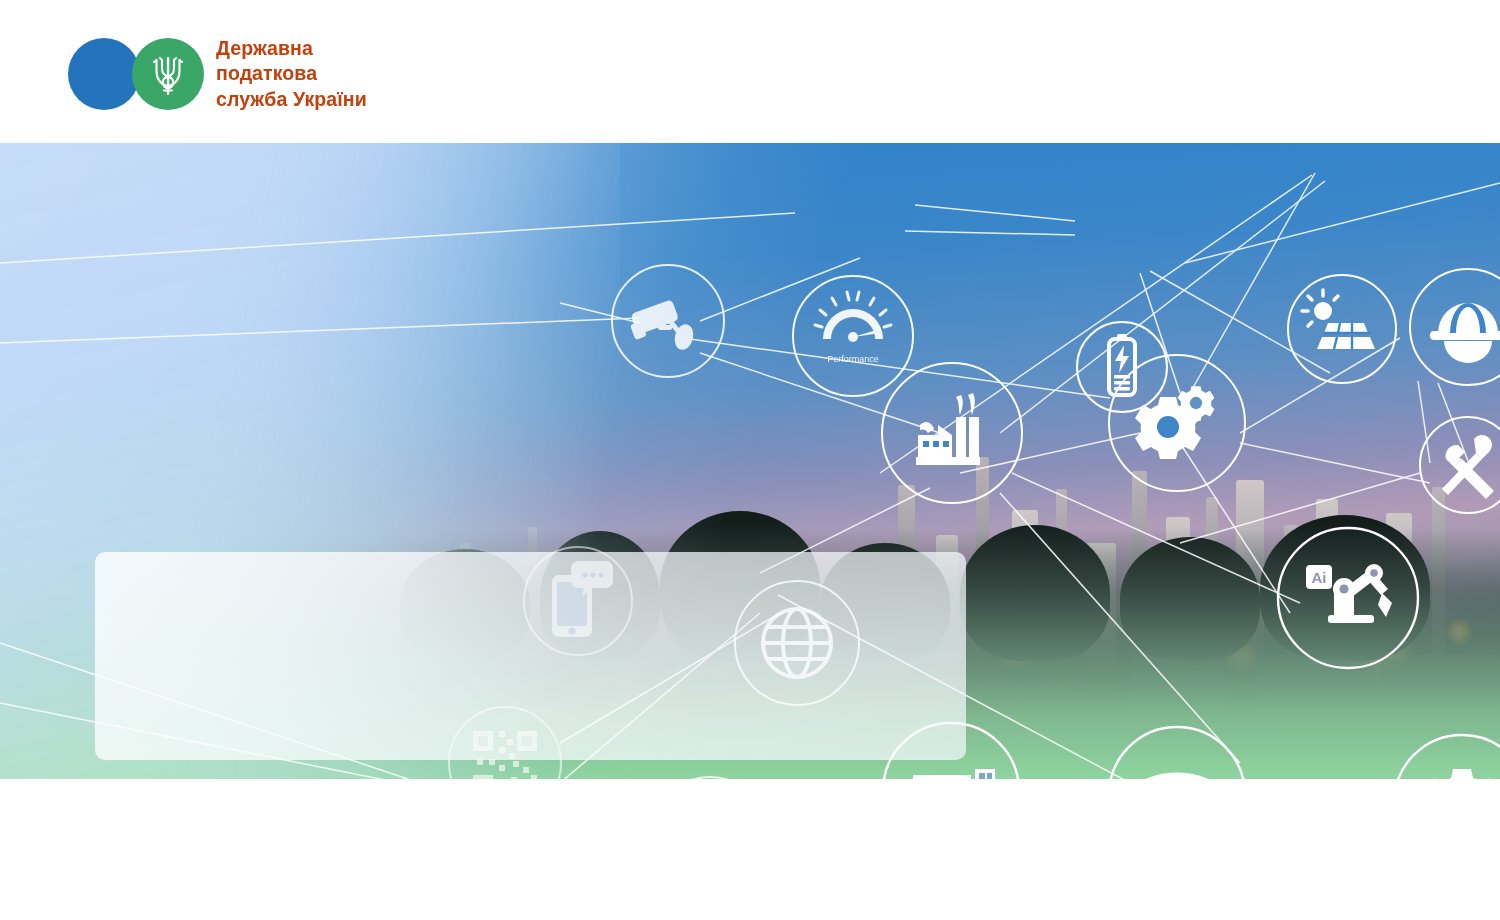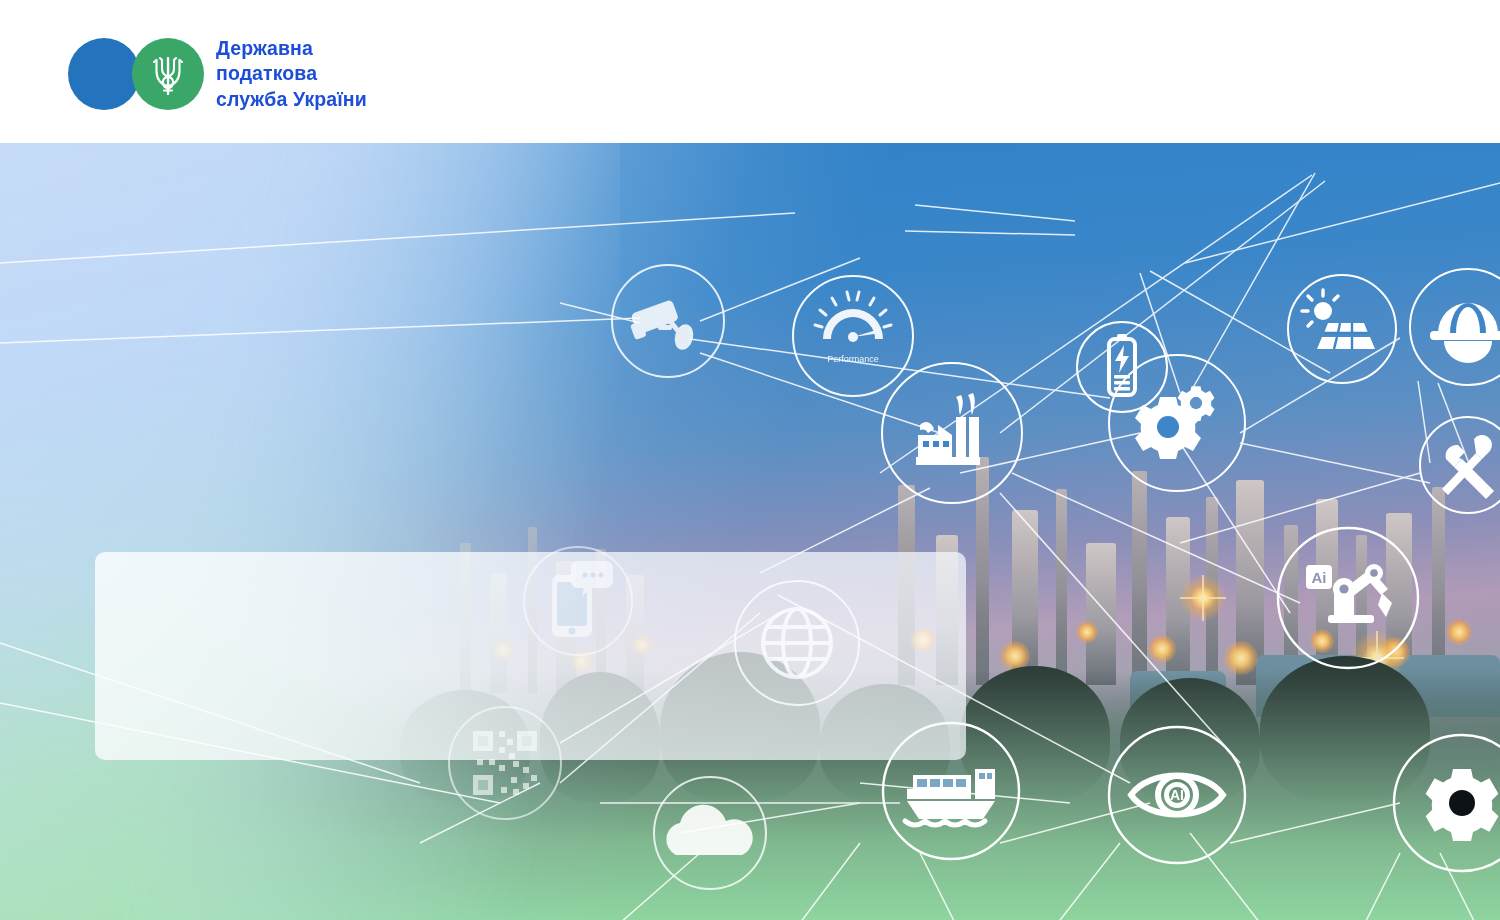--- a/index.html
+++ b/index.html
@@ -18,26 +18,26 @@
   }
   .logo{position:absolute;left:68px;top:36px;display:flex;align-items:center;gap:0;}
   .logo-marks{position:relative;width:136px;height:72px;flex:0 0 auto;}
   .logo-circle{position:absolute;top:0;width:72px;height:72px;border-radius:50%;}
   .logo-circle.blue{left:0;background:#2373bd;}
   .logo-circle.green{left:64px;background:#3aa768;}
   .trident{position:absolute;left:64px;top:0;width:72px;height:72px;}
   .logo-text{
     margin-left:12px;
     font-size:19.5px;font-weight:bold;line-height:1.30;
-    color:#1d4ed8;letter-spacing:0.1px;white-space:pre-line;
+    color:#c2410c;letter-spacing:0.1px;white-space:pre-line;
   }
 
   
   .photo{
-    position:absolute;left:0;top:143px;width:1500px;height:777px;overflow:hidden;
+    position:absolute;left:0;top:143px;width:1500px;height:636px;overflow:hidden;
     background:#5eead4;
   }
   
   .sky{
     position:absolute;inset:0;
     background:
       linear-gradient(176deg,
         #2f81c9 0%,
         #3a86c9 22%,
         #5b8fc4 40%,

